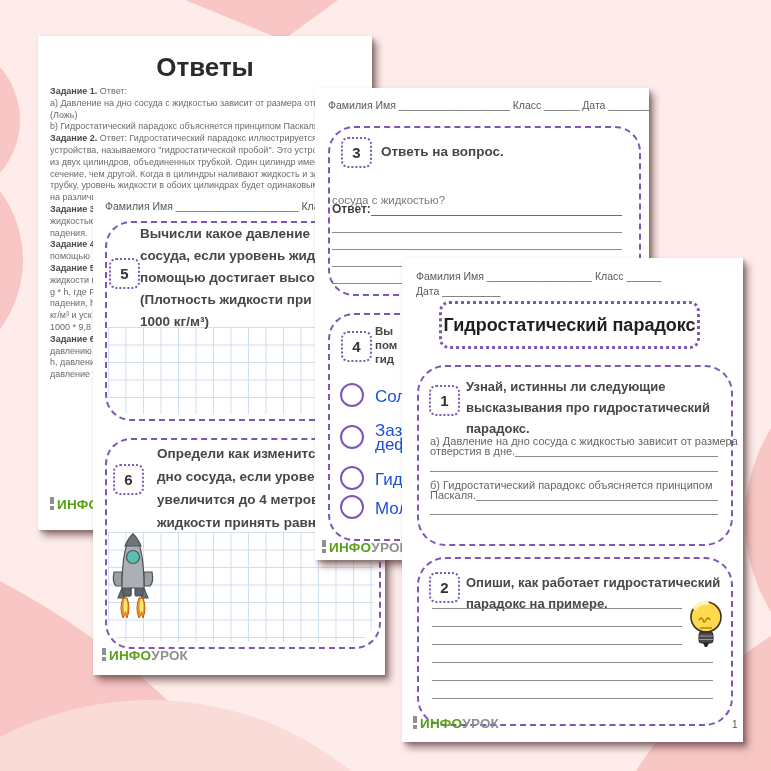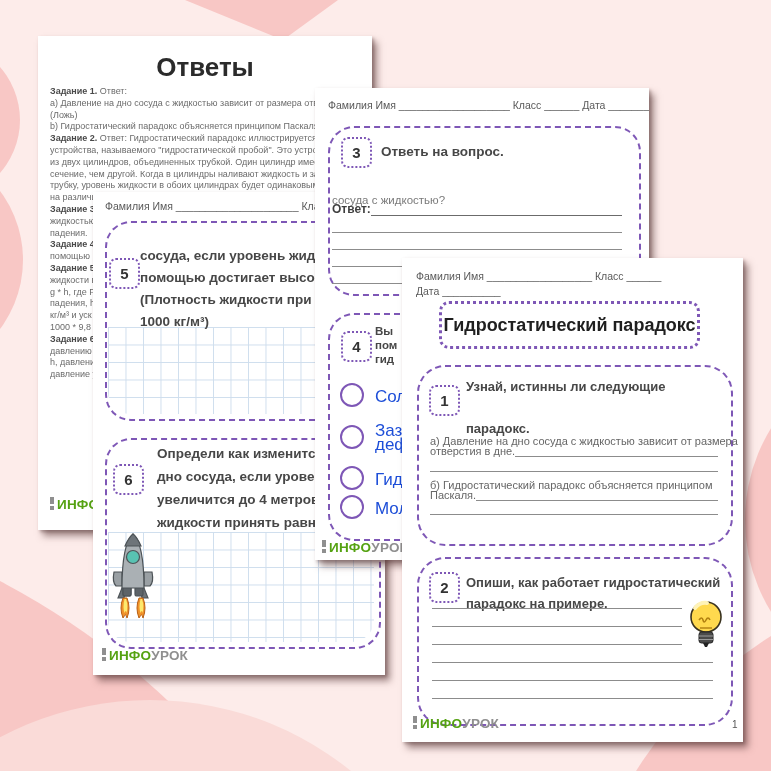--- a/index.html
+++ b/index.html
@@ -110,20 +110,21 @@
         <span class="urok">УРОК</span>
     </div>
   </div>
 
   <div class="page" style="left:93px;top:192px;width:292px;height:483px;z-index:2;">
     <div class="hdr" style="left:12px;top:8px;">Фамилия Имя _____________________ Класс ______</div>
 
     <div class="dashbox" style="left:12px;top:29px;width:272px;height:196px;"></div>
     <div class="grid" style="left:15px;top:135px;width:266px;height:87px;"></div>
     <div class="numbox" style="left:16px;top:66px;">5</div>
+    <div class="btxt" style="left:47px;top:34px;font-size:13.5px;">Вычисли какое давление</div>
     <div class="btxt" style="left:47px;top:56px;font-size:13.5px;">сосуда, если уровень жид</div>
     <div class="btxt" style="left:47px;top:78px;font-size:13.5px;">помощью достигает высо</div>
     <div class="btxt" style="left:47px;top:100px;font-size:13.5px;">(Плотность жидкости при</div>
     <div class="btxt" style="left:47px;top:122px;font-size:13.5px;">1000 кг/м³)</div>
 
     <div class="dashbox" style="left:12px;top:246px;width:272px;height:207px;"></div>
     <div class="grid" style="left:15px;top:340px;width:266px;height:110px;"></div>
     <div class="numbox" style="left:20px;top:272px;">6</div>
     <div class="btxt" style="left:64px;top:254px;font-size:13.5px;">Определи как изменится</div>
     <div class="btxt" style="left:64px;top:277px;font-size:13.5px;">дно сосуда, если уровень</div>
@@ -204,20 +205,21 @@
   </div>
 
   <div class="page" style="left:402px;top:258px;width:341px;height:484px;z-index:4;">
     <div class="hdr" style="left:14px;top:12px;">Фамилия Имя __________________ Класс ______</div>
     <div class="hdr" style="left:14px;top:27px;">Дата __________</div>
     <div class="titlebox" style="left:37px;top:43px;width:255px;height:42px;font-size:18px;">Гидростатический парадокс</div>
 
     <div class="dashbox" style="left:15px;top:107px;width:312px;height:177px;border-radius:28px;"></div>
     <div class="numbox" style="left:27px;top:127px;">1</div>
     <div class="btxt" style="left:64px;top:121px;font-size:13px;">Узнай, истинны ли следующие</div>
+    <div class="btxt" style="left:64px;top:142px;font-size:13px;">высказывания про гидростатический</div>
     <div class="btxt" style="left:64px;top:163px;font-size:13px;">парадокс.</div>
     <div class="item" style="left:28px;top:177px;">а) Давление на дно сосуда с жидкостью зависит от размера</div>
     <div class="item-row" style="left:28px;top:186px;width:288px;">
       <span>отверстия в дне.</span>
         <span class="fl"></span>
     </div>
     <div class="wline" style="left:28px;top:213px;width:288px;"></div>
     <div class="item" style="left:28px;top:221px;">б) Гидростатический парадокс объясняется принципом</div>
     <div class="item-row" style="left:28px;top:230px;width:288px;">
       <span>Паскаля.</span>

